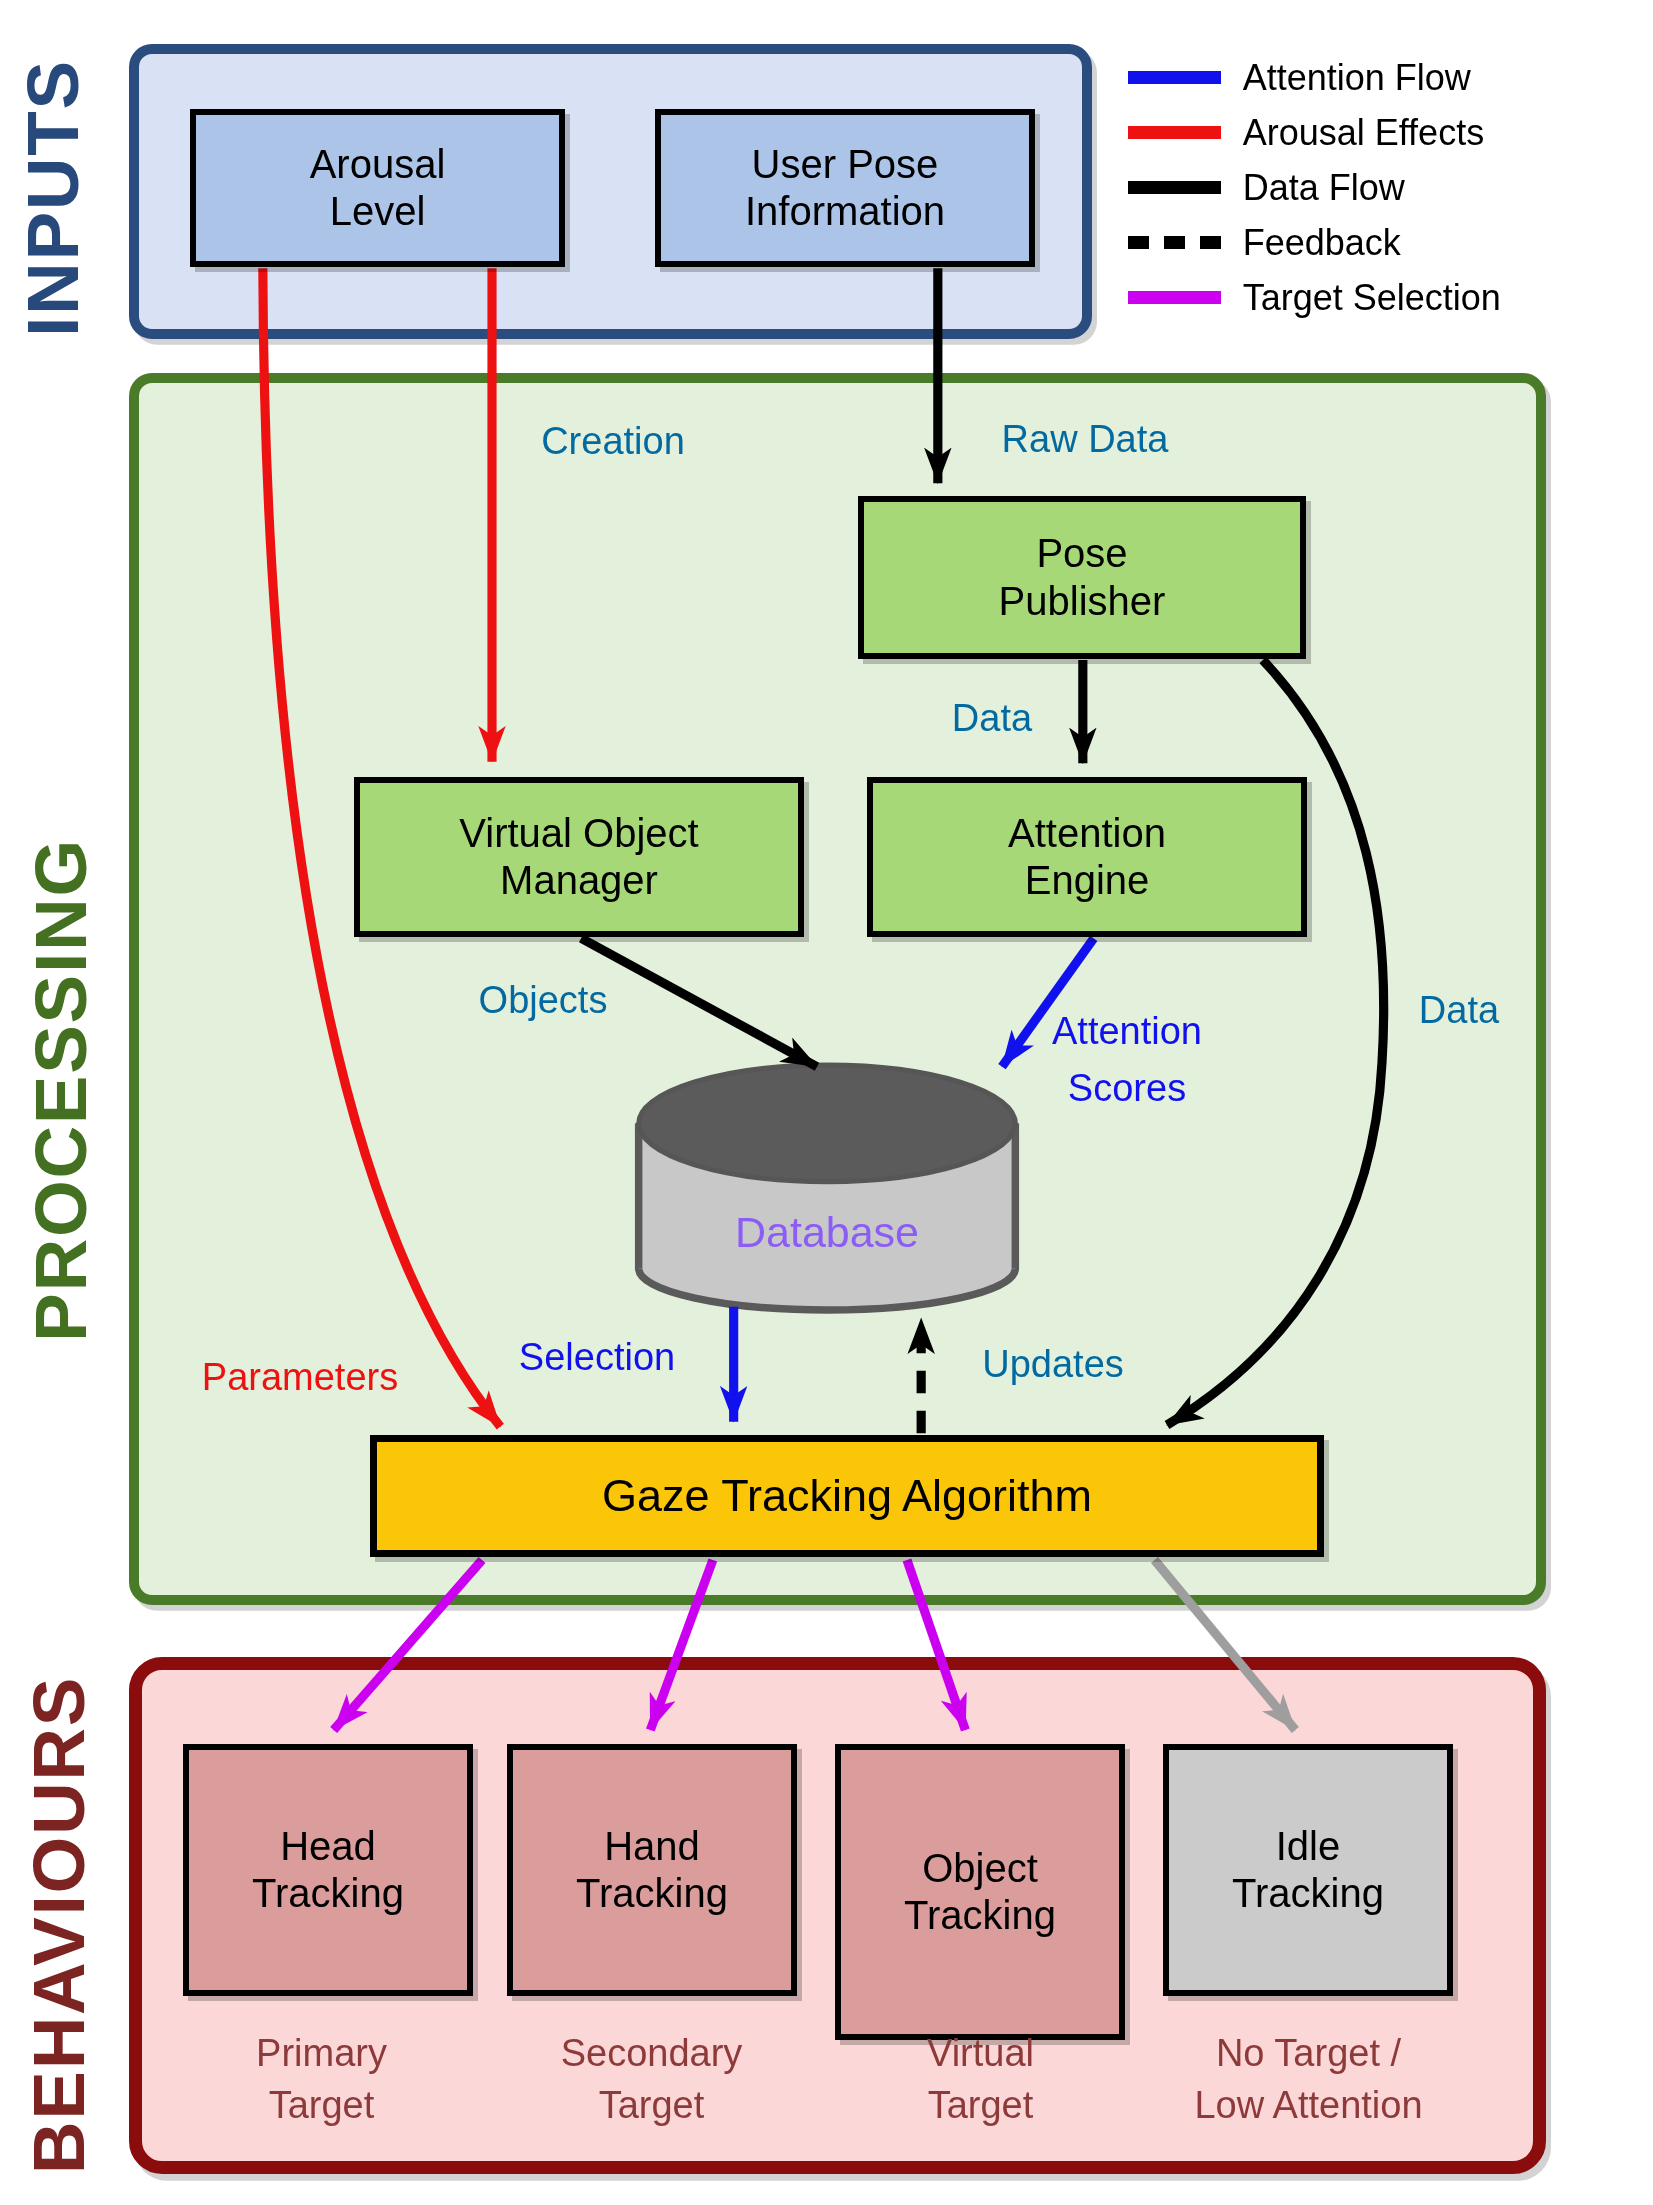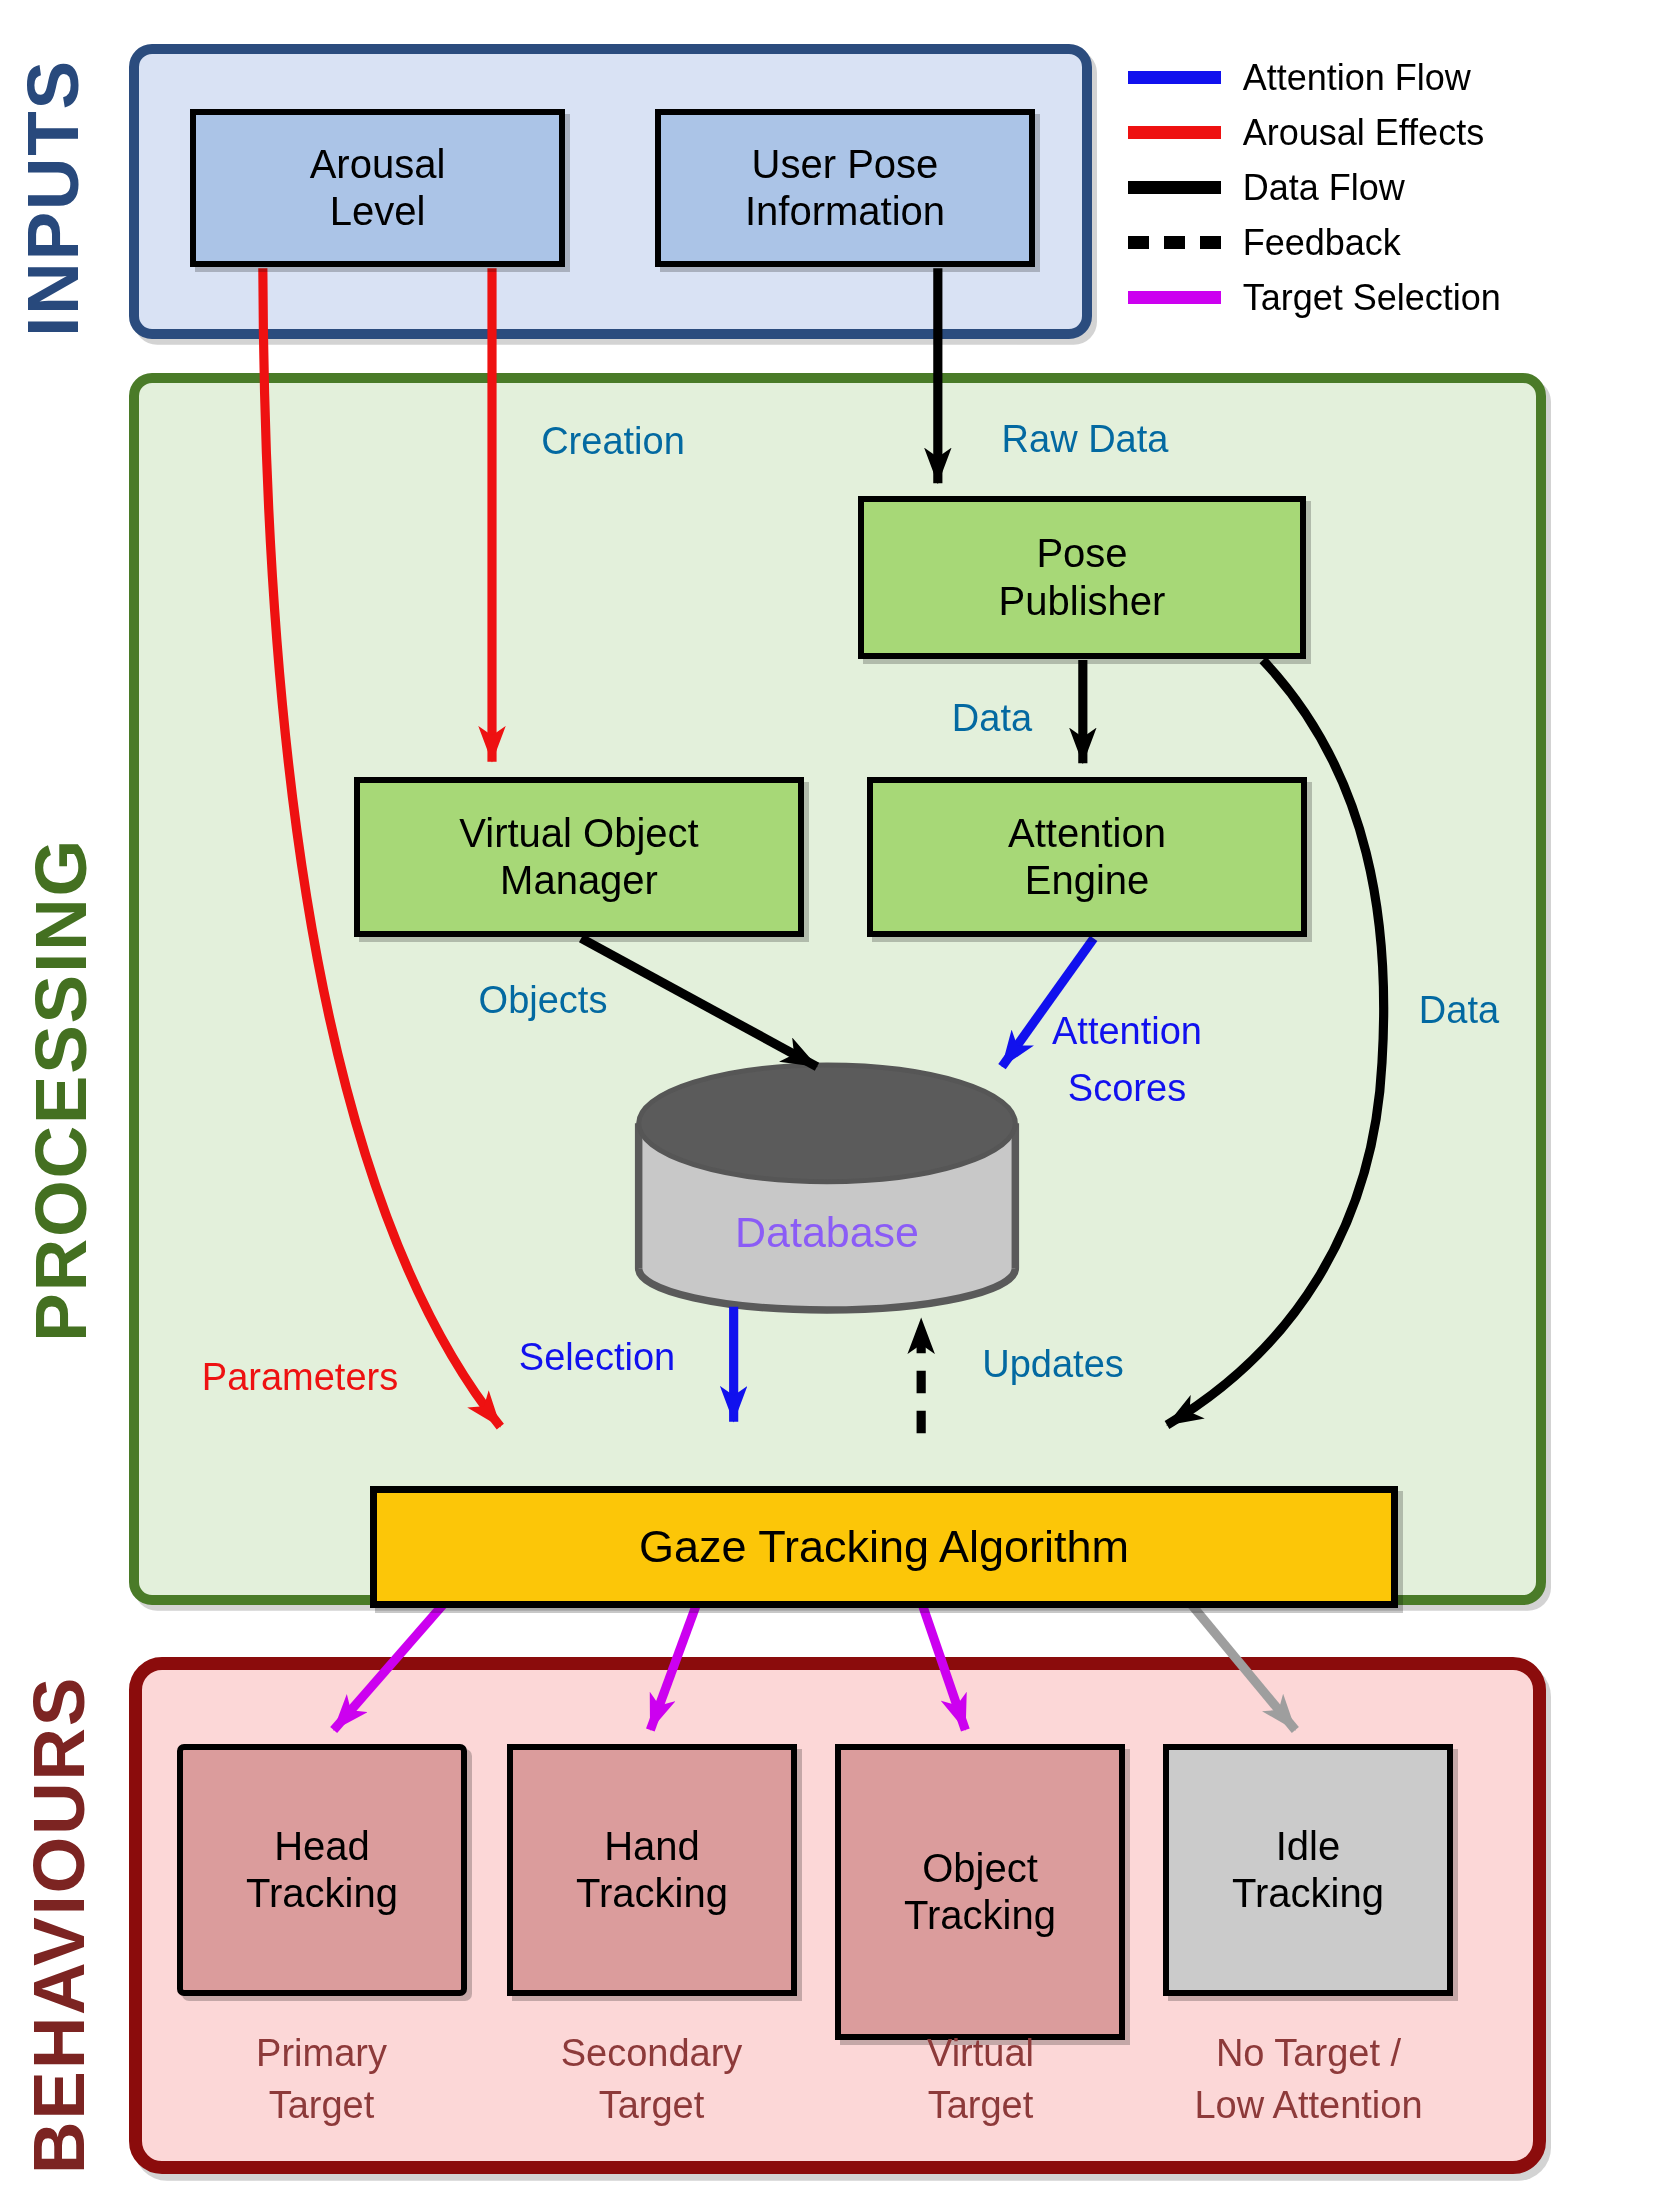--- a/index.html
+++ b/index.html
@@ -34,22 +34,22 @@
   .node-green{background:#A7D877;font-size:40px;}
   .node-pink{background:#DB9C9C;font-size:40px;}
   .node-gray{background:#CBCBCB;font-size:40px;}
   .node-yellow{background:#FCC608;font-size:45px;border-width:7.5px;}
 
   #box-arousal{left:190px;top:109px;width:375px;height:158px;}
   #box-userpose{left:655px;top:109px;width:380px;height:158px;}
   #box-posepub{left:858px;top:496px;width:448px;height:163px;}
   #box-vom{left:354px;top:777px;width:450px;height:160px;}
   #box-engine{left:867px;top:777px;width:440px;height:160px;}
-  #box-gta{left:370px;top:1486px;width:1028px;height:122px;}
-  #box-head{left:177px;top:1744px;width:290px;height:252px;border-radius:7px;}
+  #box-gta{left:370px;top:1435px;width:954px;height:122px;}
+  #box-head{left:183px;top:1744px;width:290px;height:252px;}
   #box-hand{left:507px;top:1744px;width:290px;height:252px;}
   #box-object{left:835px;top:1744px;width:290px;height:296px;}
   #box-idle{left:1163px;top:1744px;width:290px;height:252px;}
 
   #db-label{position:absolute;left:827px;top:1232px;transform:translate(-50%,-50%);
     font-size:43px;color:#8b5cf6;z-index:11;}
 
   
   .caption{position:absolute;top:2027px;width:367px;text-align:center;
     color:#8D3A3A;font-size:38px;line-height:1.38;white-space:pre-line;z-index:11;}

